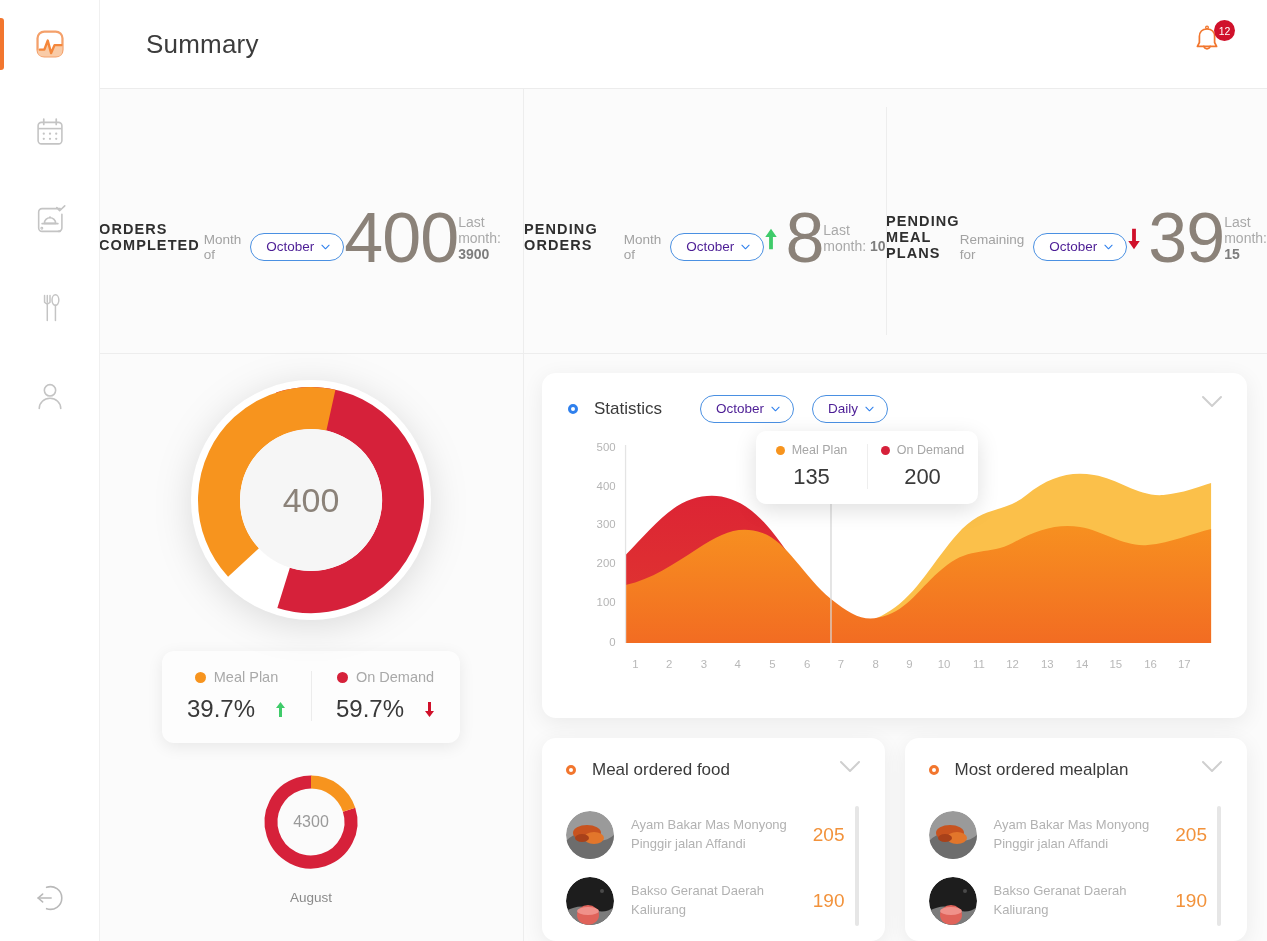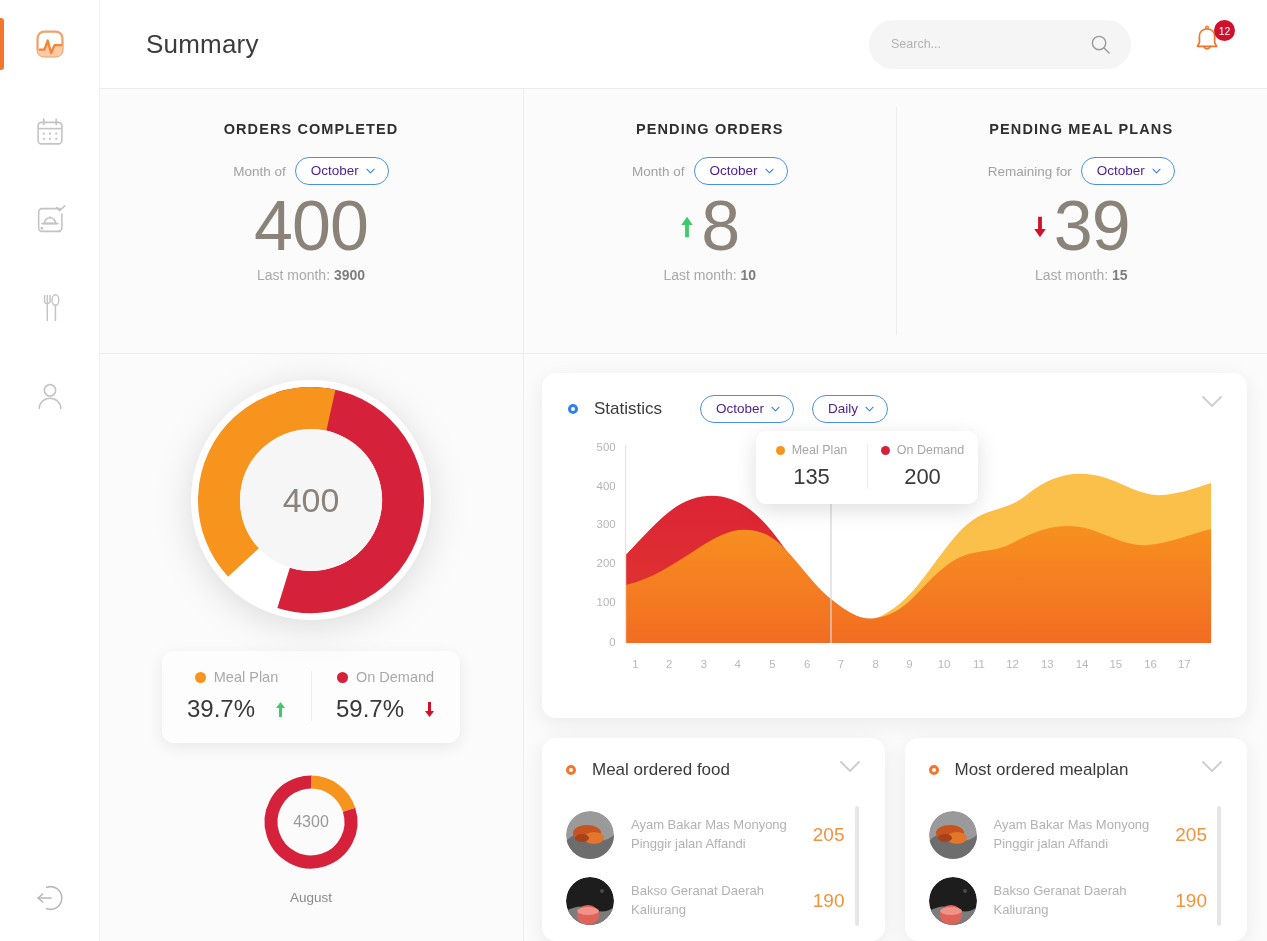--- a/index.html
+++ b/index.html
@@ -30,21 +30,21 @@
   .nav-spacer { flex:1 1 auto; }
   .nav-item.logout { height:86px; }
 
   
   .main { flex:1 1 auto; display:flex; flex-direction:column; min-width:0; background:#fbfbfb;}
 
   
   .header {
     height:89px; flex:0 0 89px; background:#fff;
     display:flex; align-items:center; padding:0 40px 0 47px;
-    border-bottom:1px solid #ececec; position:relative; z-index:4;
+    border-bottom:1px solid #ececec; position:relative; z-index:4;gap:32px;
   }
   .page-title { font-size:26px; color:#3c3c3c; font-weight:400; letter-spacing:.2px; }
   .header-spacer { flex:1 1 auto; }
   .search-box {
     width:262px; height:49px; background:#f5f5f6; border-radius:26px;
     display:flex; align-items:center; padding:0 20px 0 22px; gap:8px;
   }
   .search-input {
     border:none; outline:none; background:transparent; flex:1 1 auto;
     font-size:12.5px; color:#8b8b8b; font-family:"Liberation Sans",sans-serif;
@@ -57,21 +57,21 @@
     display:flex; align-items:center; justify-content:center; padding:0 4px;
   }
 
   
   .body-row { flex:1 1 auto; display:flex; min-height:0; }
   .col-left { width:425px; flex:0 0 425px; background:#fbfbfb; border-right:1px solid #ededed; }
   .col-right { flex:1 1 auto; display:flex; flex-direction:column; min-width:0; background:#fbfbfb;}
 
   
   .kpi-strip { display:flex; height:265px; flex:0 0 265px; border-bottom:1px solid #ededed; background:#fbfbfb;}
-  .kpi { flex:1 1 0; display:flex; flex-direction:column; align-items:center; padding-top:32px; position:relative;}
+  .kpi { flex:1 1 0; display:flex; align-items:center; padding-top:32px; position:relative;}
   .kpi + .kpi::before{ content:""; position:absolute; left:0; top:18px; bottom:18px; width:1px; background:#ededed;}
   .kpi-title { font-size:14.5px; letter-spacing:1.1px; color:#2f2f2f; font-weight:700; }
   .kpi-sub { margin-top:20px; display:flex; align-items:center; gap:9px; }
   .kpi-sub-label { font-size:13.5px; color:#a2a2a2; }
   .pill {
     border:1px solid #4A90E2; color:#4c1d95; border-radius:16px;
     padding:5px 13px 6px 15px; font-size:13.5px; display:flex; align-items:center; gap:7px;
     background:#fff; cursor:pointer; white-space:nowrap;
   }
   .chev { width:9px; height:6px; display:block; }
@@ -215,27 +215,20 @@
       </svg>
     </div>
   </aside>
 
   <div class="main">
 
     <header class="header">
       <div class="page-title">Summary</div>
       <div class="header-spacer"></div>
 
-      <div class="search-box">
-        <input class="search-input" type="text" placeholder="Search..." style="">
-        <svg width="21" height="21" viewBox="0 0 22 22">
-          <circle cx="9.5" cy="9.5" r="7" fill="none" stroke="#9a9a9a" stroke-width="1.5"></circle>
-          <line x1="14.7" y1="14.7" x2="20" y2="20" stroke="#9a9a9a" stroke-width="1.5" stroke-linecap="round"></line>
-        </svg>
-      </div>
 
       <div class="bell-wrap">
         <svg width="32" height="34" viewBox="0 0 32 34">
           <path d="M16 5 C11.2 5 8.4 8.2 8.4 12.6 V18.5 L6.4 22.4 H25.6 L23.6 18.5 V12.6 C23.6 8.2 20.8 5 16 5 Z" fill="none" stroke="#F2762E" stroke-width="1.7" stroke-linejoin="round"></path>
           <path d="M12.9 22.4 A3.2 3.2 0 0 0 19.1 22.4" fill="none" stroke="#F2762E" stroke-width="1.7" stroke-linecap="round"></path>
           <circle cx="16" cy="3.4" r="1.3" fill="none" stroke="#F2762E" stroke-width="1.4"></circle>
         </svg>
         <div class="badge">12</div>
       </div>
     </header>

